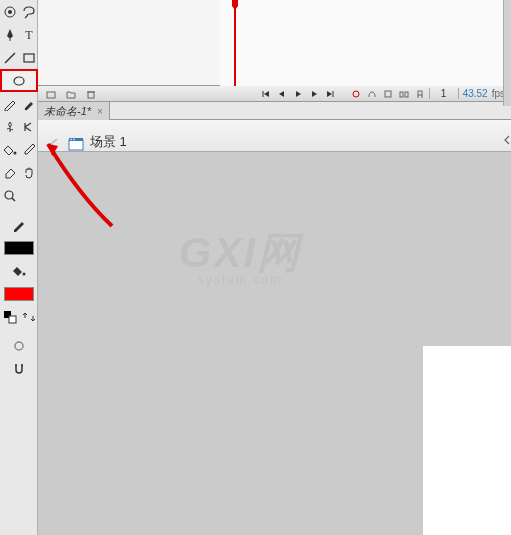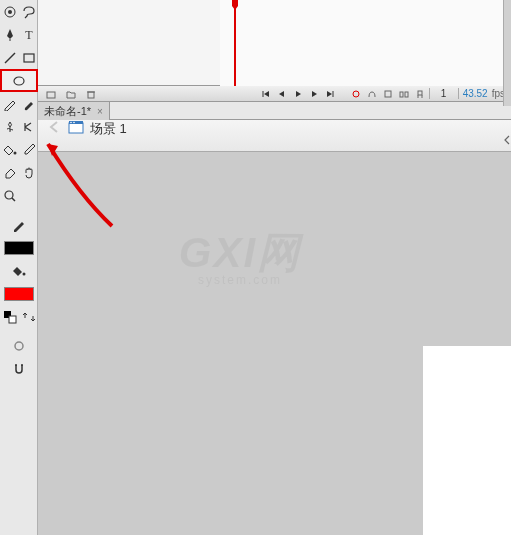--- a/index.html
+++ b/index.html
@@ -27,24 +27,24 @@
     .timeline-controls { height: 16px; background: linear-gradient(#f0f0f0, #d8d8d8); border-bottom: 1px solid #999; display: flex; align-items: center; padding: 0 6px; gap: 4px; }
     .tc-left { display: flex; gap: 6px; }
     .tc-right { margin-left: auto; display: flex; gap: 2px; align-items: center; }
     .tc-btn { width: 14px; height: 12px; display: flex; align-items: center; justify-content: center; cursor: pointer; }
     .tc-btn svg { width: 10px; height: 10px; }
     .frame-num { width: 30px; font-size: 10px; color: #333; text-align: center; border-left: 1px solid #aaa; border-right: 1px solid #aaa; padding: 0 4px; }
     .fps-val { color: #2b7fc0; font-size: 10px; padding: 0 2px; }
     .fps-label { color: #666; font-size: 10px; }
     
     .doc-tab-bar { height: 18px; background: #e8e8e8; border-bottom: 1px solid #999; display: flex; }
-    .doc-tab { height: 18px; background: #d4d4d4; border-right: 1px solid #999; padding: 2px 6px; display: flex; gap: 6px; align-items: center; font-size: 11px; color: #333; }
+    .doc-tab { height: 18px; background: #d4d4d4; border-right: 1px solid #999; padding: 2px 6px; display: flex; gap: 6px; align-items: center; font-size: 11px; color: #333; font-style: italic; }
     .doc-tab .close { color: #777; font-size: 10px; cursor: pointer; }
     
-    .edit-bar { height: 32px; background: linear-gradient(#f5f5f5, #e8e8e8); border-bottom: 1px solid #aaa; display: flex; align-items: flex-start; padding: 0 10px; gap: 6px; }
+    .edit-bar { height: 32px; background: linear-gradient(#f5f5f5, #e8e8e8); border-bottom: 1px solid #aaa; display: flex; align-items: flex-end; padding: 0 10px; gap: 6px; }
     .back-arrow { width: 14px; height: 14px; opacity: 0.4; }
     .scene-icon { width: 16px; height: 14px; display: flex; align-items: center; justify-content: center; }
     .scene-label { font-size: 13px; color: #333; }
     
     .canvas-area { background: #cbcbcb; height: 383px; position: relative; }
     .white-box { position: absolute; right: 0; bottom: 0; width: 88px; height: 189px; background: #fff; }
     
     .watermark { position: absolute; left: 165px; top: 225px; width: 150px; text-align: center; opacity: 0.3; pointer-events: none; }
     .wm-main { font-size: 42px; font-weight: bold; font-style: italic; color: #aaa; letter-spacing: 2px; }
     .wm-sub { font-size: 12px; color: #aaa; letter-spacing: 2px; margin-top: -8px; }

